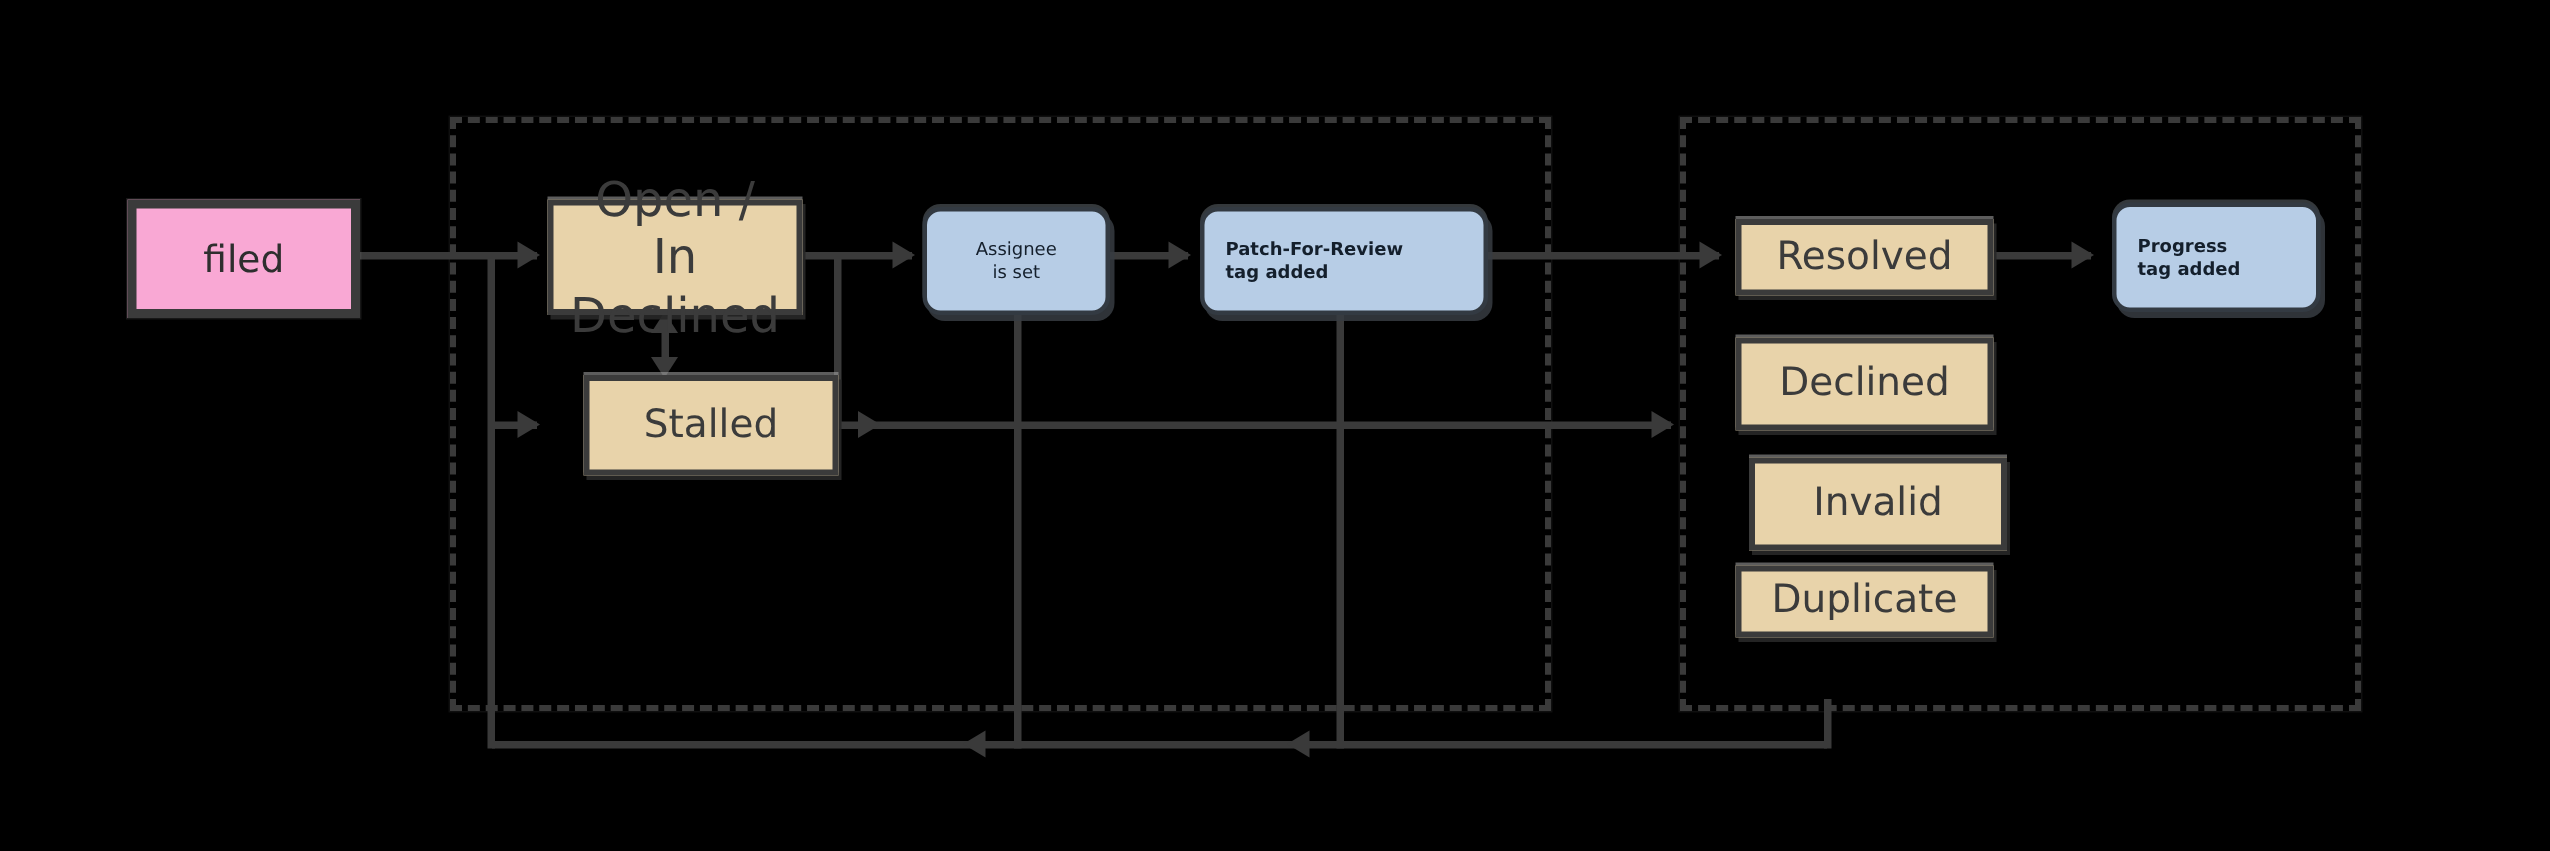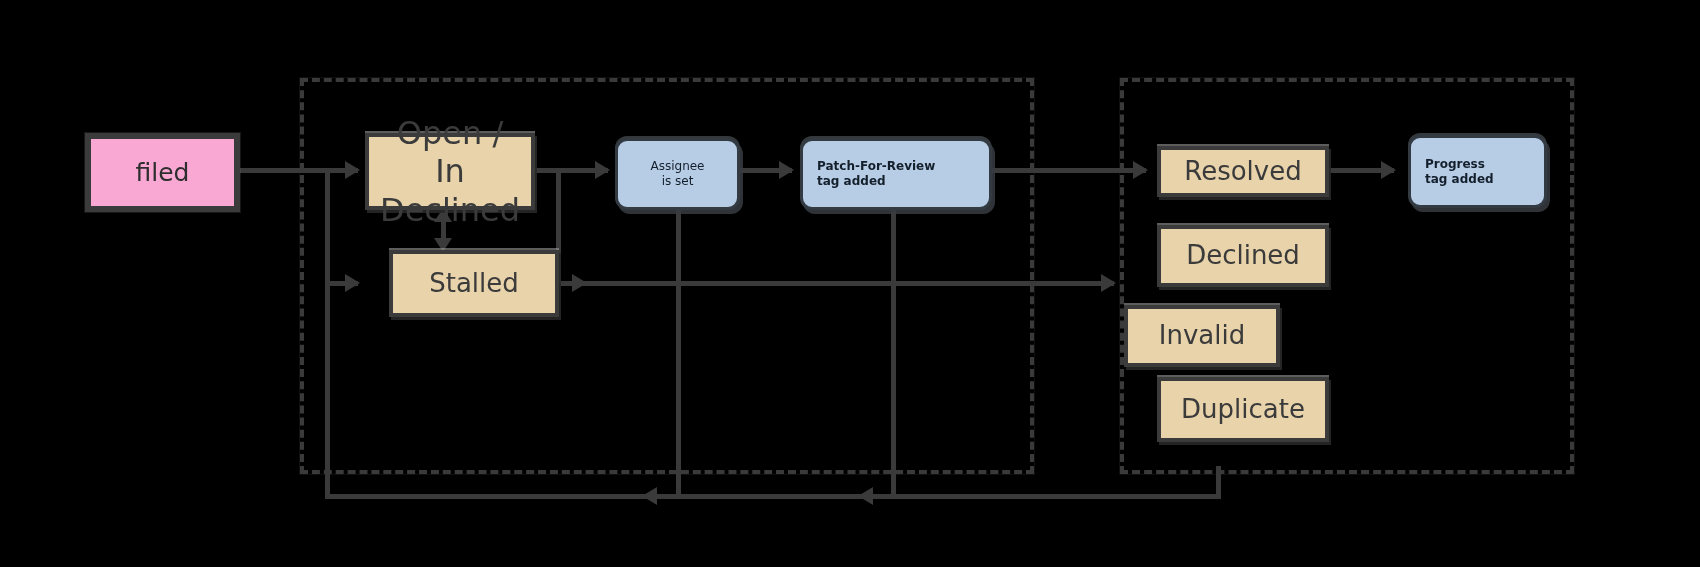--- a/index.html
+++ b/index.html
@@ -124,25 +124,25 @@
   </div>
 
   <div class="node tan" style="left:1157px; top:146px; width:172px; height:51px;">
     <span>Resolved</span>
   </div>
 
   <div class="node tan" style="left:1157px; top:225px; width:172px; height:62px;">
     <span>Declined</span>
   </div>
 
-  <div class="node tan" style="left:1124px; top:305px; width:156px; height:62px;">
+  <div class="node tan" style="left:1166px; top:305px; width:172px; height:62px;">
     <span>Invalid</span>
   </div>
 
-  <div class="node tan" style="left:1157px; top:377px; width:172px; height:65px;">
+  <div class="node tan" style="left:1157px; top:377px; width:172px; height:48px;">
     <span>Duplicate</span>
   </div>
 
   <div class="node blue leftalign" style="left:1408px; top:135px; width:139px; height:73px;">
     <span>Progress</span>
     <span>tag added</span>
   </div>
 
 </div>
 

